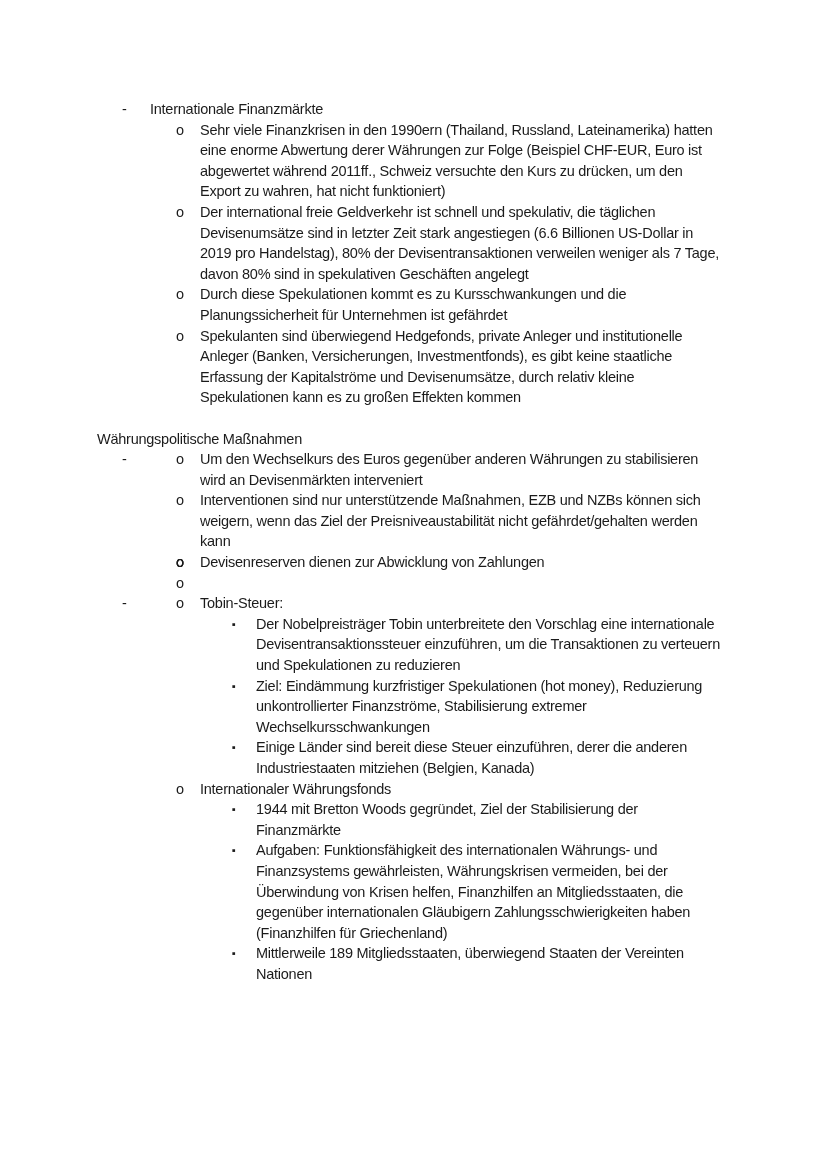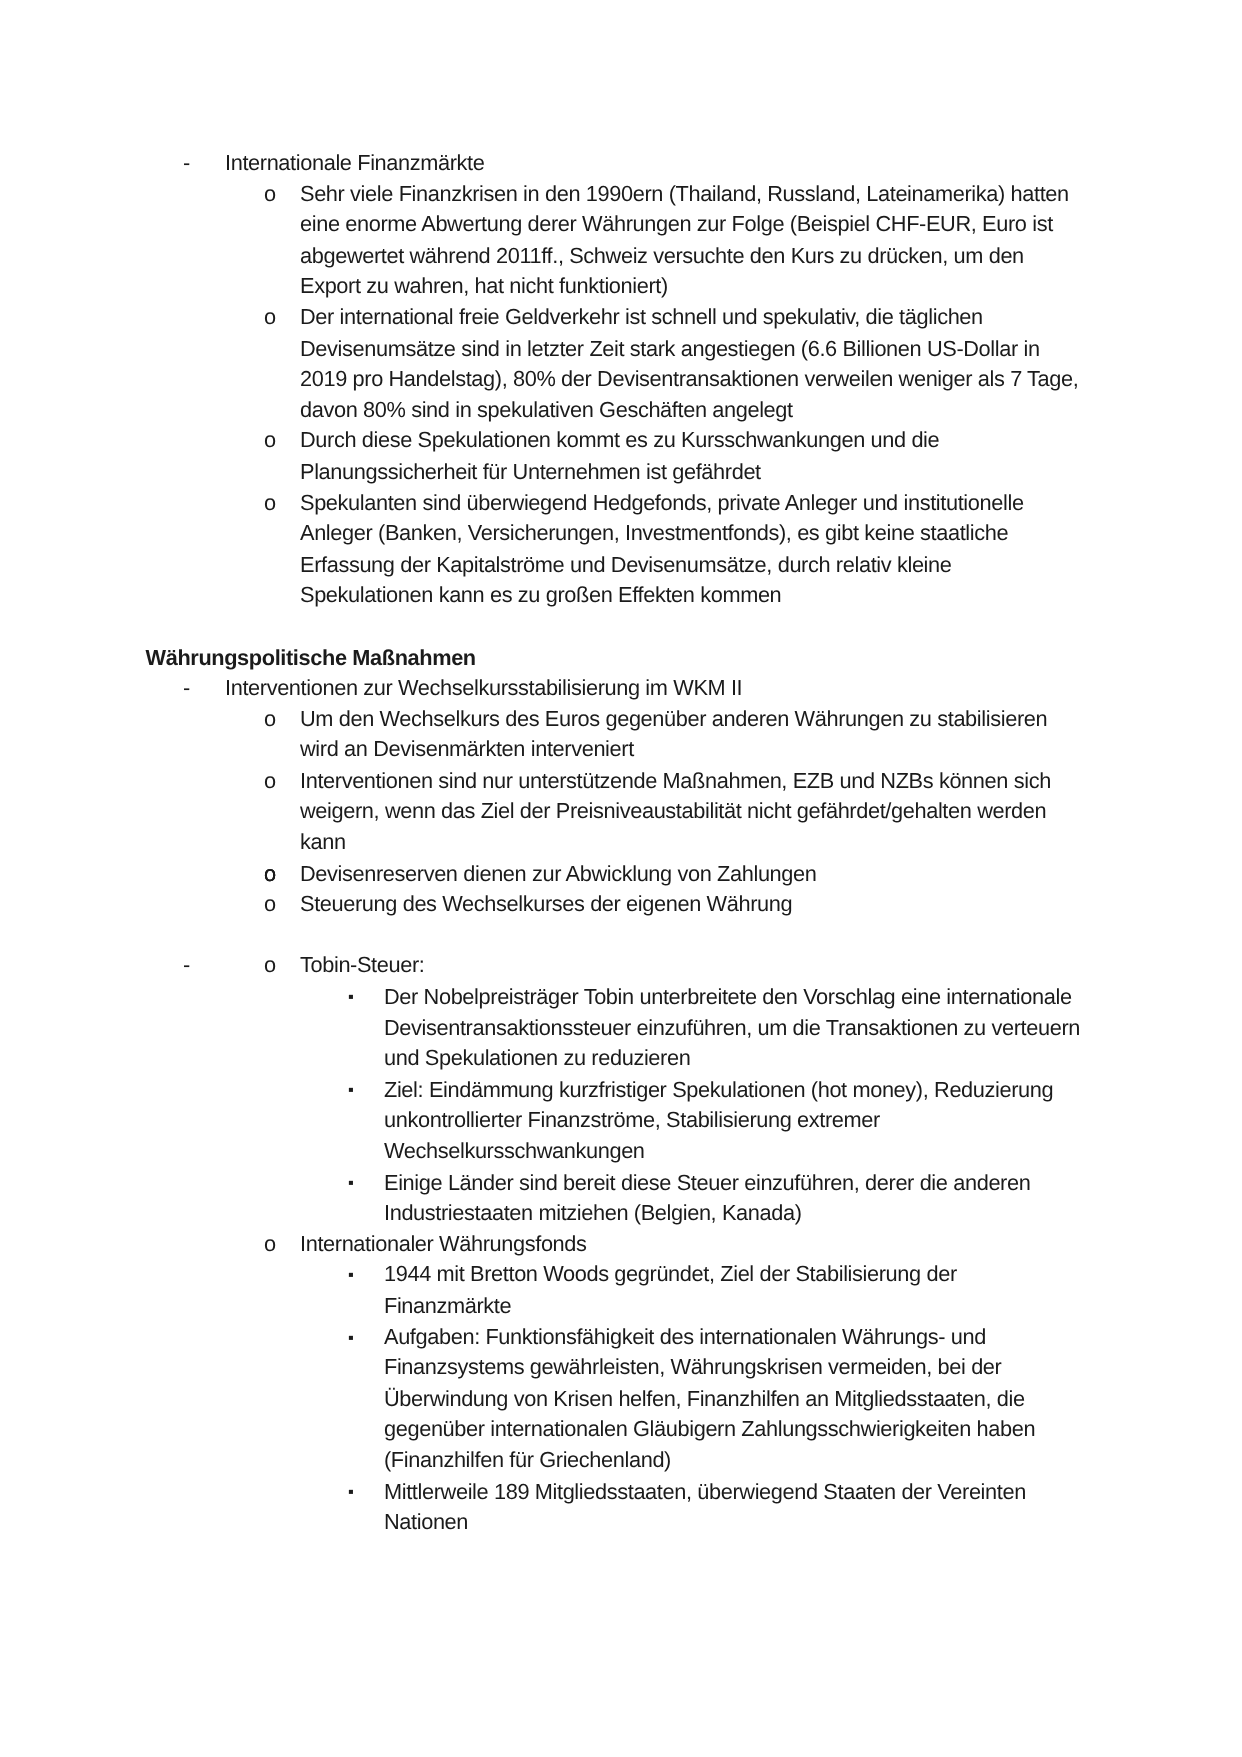--- a/index.html
+++ b/index.html
@@ -10,21 +10,21 @@
     height: 1171px;
     background: #ffffff;
     font-family: "Liberation Sans", "DejaVu Sans", sans-serif;
     font-size: 14.5px;
     line-height: 20.6px;
     letter-spacing: -0.25px;
     color: #1b1b1b;
     padding: 99px 108px 40px 97px;
     overflow: hidden;
   }
-  .heading { font-weight: bold; }
+  .heading { font-weight: normal; }
   .li { position: relative; }
   .li > .b { position: absolute; top: 0; }
   .l1 { padding-left: 53px; }
   .l1 > .b { left: 25px; }
   .l2 { padding-left: 103px; }
   .l2 > .b { left: 79px; }
   .l3 { padding-left: 159px; }
   .l3 > .b { left: 135px; font-size: 11px; }
   .spacer { height: 20.6px; }
 </style>
@@ -53,21 +53,20 @@
     <span class="b">o</span>
     <span class="t">Spekulanten sind überwiegend Hedgefonds, private Anleger und institutionelle Anleger (Banken, Versicherungen, Investmentfonds), es gibt keine staatliche Erfassung der Kapitalströme und Devisenumsätze, durch relativ kleine Spekulationen kann es zu großen Effekten kommen</span>
   </div>
 
   <div class="spacer"></div>
 
   <div class="heading">Währungspolitische Maßnahmen</div>
 
   <div class="li l1">
     <span class="b">-</span>
-    <span class="t">Interventionen zur Wechselkursstabilisierung im WKM II</span>
   </div>
   <div class="li l2">
     <span class="b">o</span>
     <span class="t">Um den Wechselkurs des Euros gegenüber anderen Währungen zu stabilisieren wird an Devisenmärkten interveniert</span>
   </div>
   <div class="li l2">
     <span class="b">o</span>
     <span class="t">Interventionen sind nur unterstützende Maßnahmen, EZB und NZBs können sich weigern, wenn das Ziel der Preisniveaustabilität nicht gefährdet/gehalten werden kann</span>
   </div>
   <div class="li l2">
@@ -75,21 +74,20 @@
   </div>
   <div class="li l2">
     <span class="b">o</span>
   </div>
   <div class="li l2">
     <span class="b">o</span>
     <span class="t">Devisenreserven dienen zur Abwicklung von Zahlungen</span>
   </div>
   <div class="li l2">
     <span class="b">o</span>
-    <span class="t">Steuerung des Wechselkurses der eigenen Währung</span>
   </div>
 
   <div class="spacer"></div>
 
   <div class="li l1">
     <span class="b">-</span>
   </div>
   <div class="li l2">
     <span class="b">o</span>
     <span class="t">Tobin-Steuer:</span>

